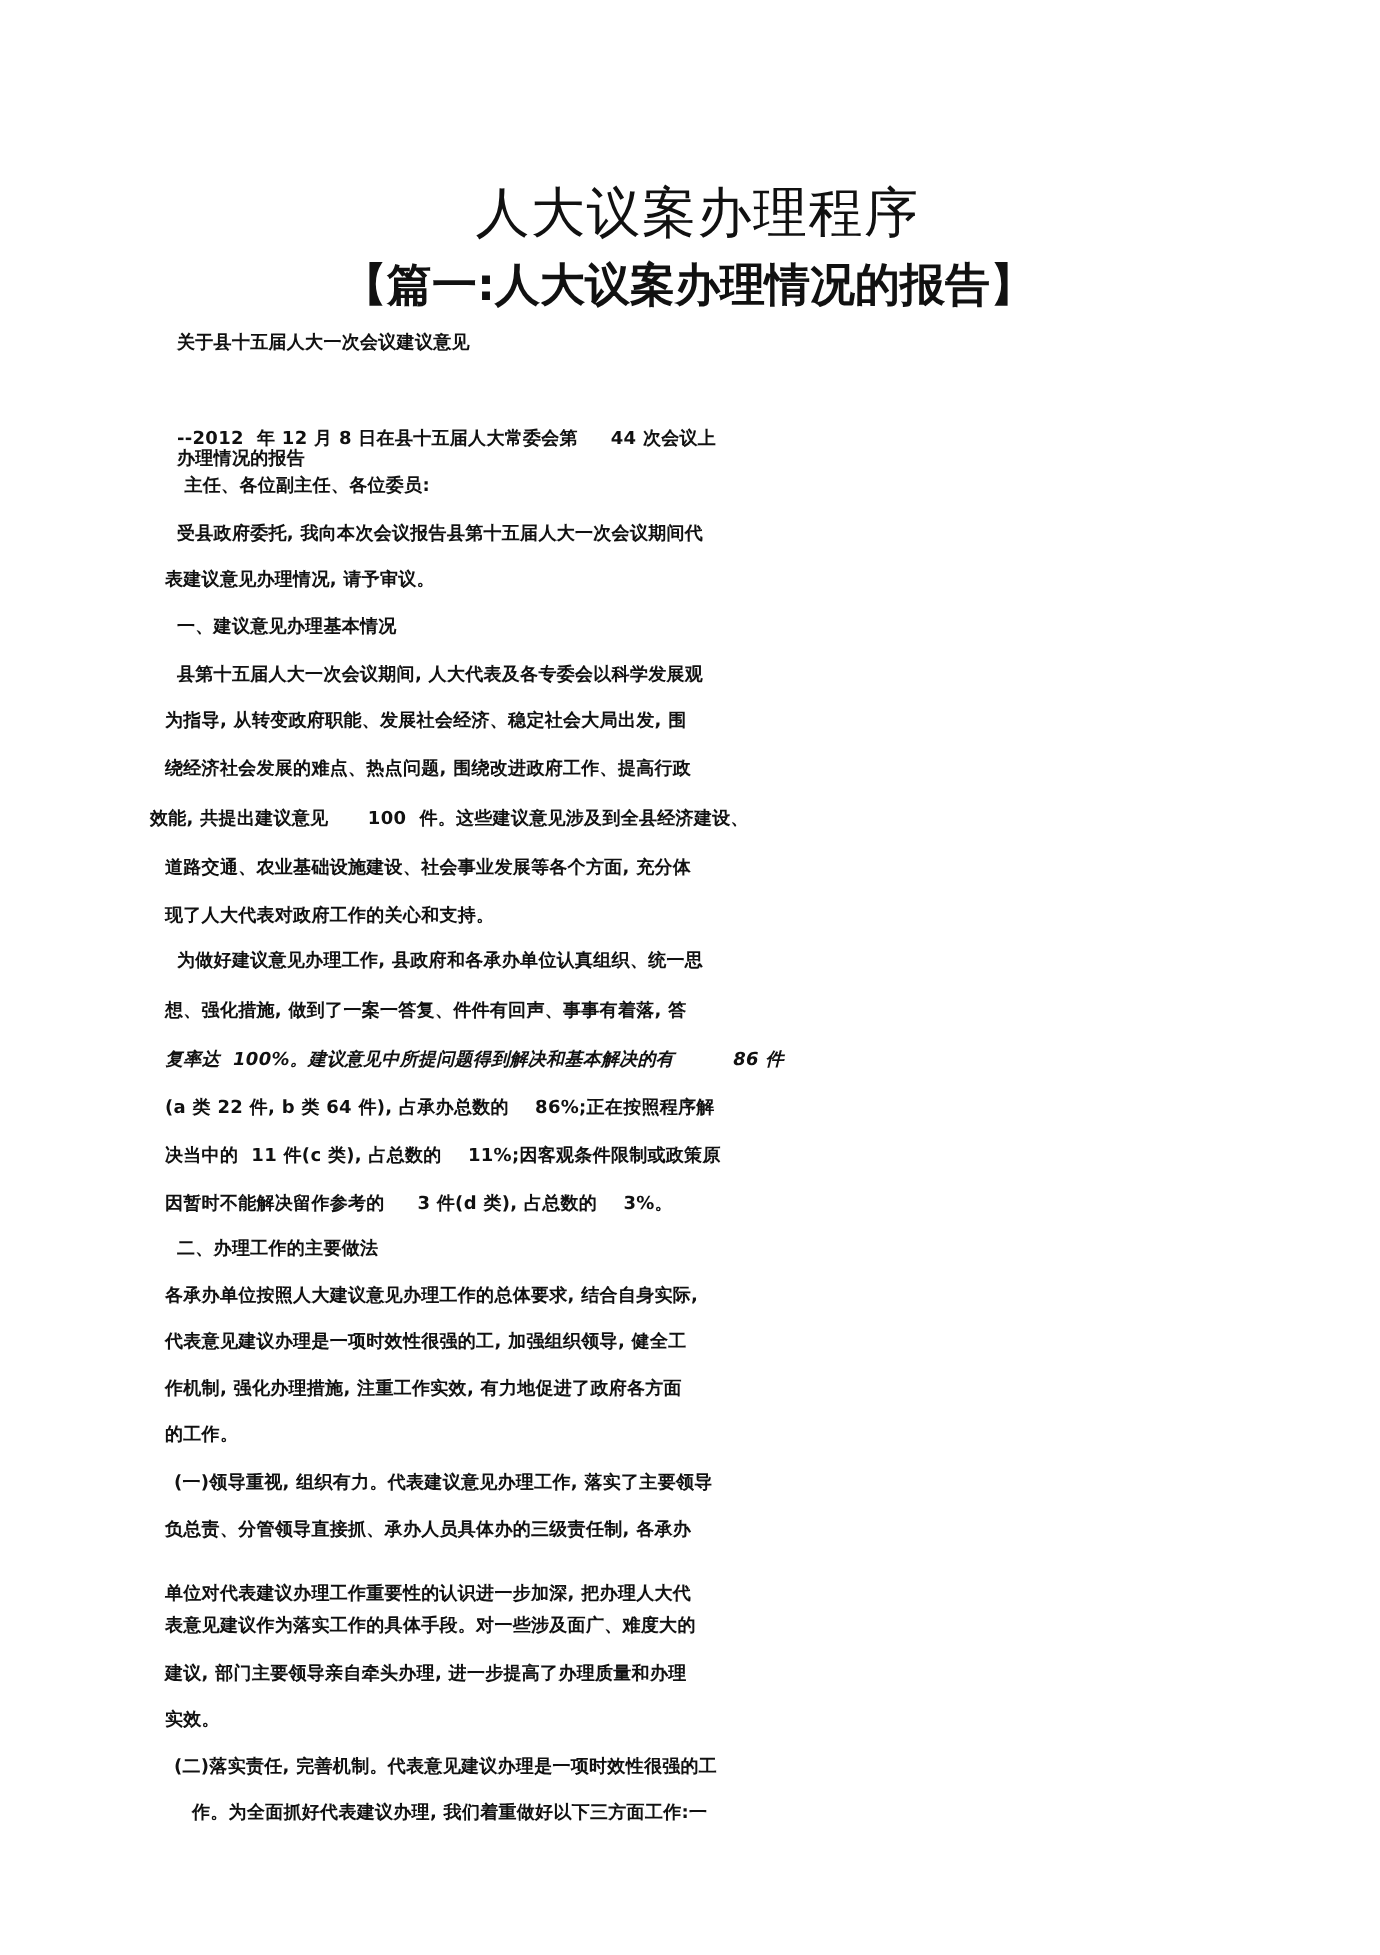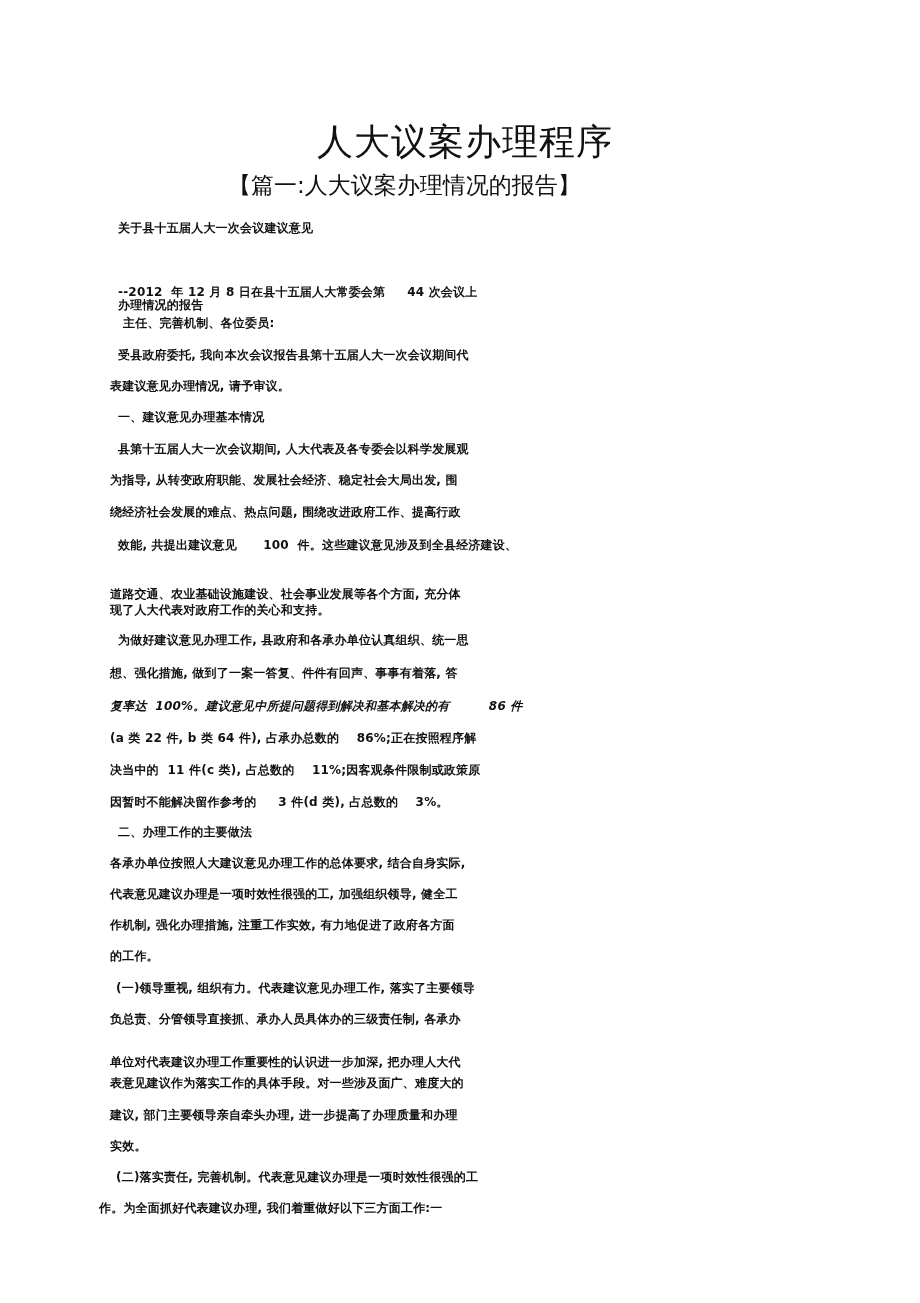--- a/index.html
+++ b/index.html
@@ -1,55 +1,55 @@
 <!DOCTYPE html>
 <html><head>
 <meta charset="utf-8">
 <style>
   html, body { margin: 0; padding: 0; background: #ffffff; }
   body { width: 920px; height: 1303px; position: relative; overflow: hidden;
          font-family: "DejaVu Sans", "Liberation Sans", sans-serif; color: #111; }
   .title { position: absolute; left: 0; width: 904px; top: 118px; text-align: center;
            font-size: 36px; font-weight: normal; letter-spacing: 1px; margin-left: 13px; }
-  .subtitle { position: absolute; left: 228px; top: 170px; font-size: 23px; font-weight: normal; }
+  .subtitle { position: absolute; left: 228px; top: 170px; font-size: 30px; font-weight: bold; }
   .line { position: absolute; font-size: 12px; white-space: pre; line-height: 24px; font-weight: bold; letter-spacing: 0.2px; }
 </style>
 </head>
 <body>
 
 <div>
   <div class="title">人大议案办理程序</div>
   <div class="subtitle">【篇一:人大议案办理情况的报告】</div>
   <div id="lines">
       <div class="line" style="left: 118px; top: 216px;">关于县十五届人大一次会议建议意见</div>
       <div class="line" style="left: 118px; top: 248px; margin-top: 45px;">办理情况的报告</div>
       <div class="line" style="left: 118px; top: 280px;">--2012  年 12 月 8 日在县十五届人大常委会第     44 次会议上</div>
-      <div class="line" style="left: 123px; top: 311px;">主任、完善机制、各位委员:</div>
+      <div class="line" style="left: 123px; top: 311px;">主任、各位副主任、各位委员:</div>
       <div class="line" style="left: 118px; top: 343px;">受县政府委托, 我向本次会议报告县第十五届人大一次会议期间代</div>
       <div class="line" style="left: 110px; top: 374px;">表建议意见办理情况, 请予审议。</div>
       <div class="line" style="left: 118px; top: 405px;">一、建议意见办理基本情况</div>
       <div class="line" style="left: 118px; top: 437px;">县第十五届人大一次会议期间, 人大代表及各专委会以科学发展观</div>
       <div class="line" style="left: 110px; top: 468px;">为指导, 从转变政府职能、发展社会经济、稳定社会大局出发, 围</div>
       <div class="line" style="left: 110px; top: 500px;">绕经济社会发展的难点、热点问题, 围绕改进政府工作、提高行政</div>
-      <div class="line" style="left: 118px; top: 533px;">效能, 共提出建议意见      100  件。这些建议意见涉及到全县经济建设、</div>
-      <div class="line" style="left: 110px; top: 582px;">道路交通、农业基础设施建设、社会事业发展等各个方面, 充分体</div>
+      <div class="line" style="left: 100px; top: 533px;">效能, 共提出建议意见      100  件。这些建议意见涉及到全县经济建设、</div>
+      <div class="line" style="left: 110px; top: 566px;">道路交通、农业基础设施建设、社会事业发展等各个方面, 充分体</div>
       <div class="line" style="left: 110px; top: 598px;">现了人大代表对政府工作的关心和支持。</div>
       <div class="line" style="left: 118px; top: 628px;">为做好建议意见办理工作, 县政府和各承办单位认真组织、统一思</div>
       <div class="line" style="left: 110px; top: 661px;">想、强化措施, 做到了一案一答复、件件有回声、事事有着落, 答</div>
       <div class="line" style="left: 110px; top: 694px; font-style: italic;">复率达  100%。建议意见中所提问题得到解决和基本解决的有         86 件</div>
       <div class="line" style="left: 110px; top: 726px;">(a 类 22 件, b 类 64 件), 占承办总数的    86%;正在按照程序解</div>
       <div class="line" style="left: 110px; top: 758px;">决当中的  11 件(c 类), 占总数的    11%;因客观条件限制或政策原</div>
       <div class="line" style="left: 110px; top: 790px;">因暂时不能解决留作参考的     3 件(d 类), 占总数的    3%。</div>
       <div class="line" style="left: 118px; top: 820px;">二、办理工作的主要做法</div>
       <div class="line" style="left: 110px; top: 851px;">各承办单位按照人大建议意见办理工作的总体要求, 结合自身实际,</div>
       <div class="line" style="left: 110px; top: 882px;">代表意见建议办理是一项时效性很强的工, 加强组织领导, 健全工</div>
       <div class="line" style="left: 110px; top: 913px;">作机制, 强化办理措施, 注重工作实效, 有力地促进了政府各方面</div>
       <div class="line" style="left: 110px; top: 944px;">的工作。</div>
       <div class="line" style="left: 116px; top: 976px;">(一)领导重视, 组织有力。代表建议意见办理工作, 落实了主要领导</div>
       <div class="line" style="left: 110px; top: 1007px;">负总责、分管领导直接抓、承办人员具体办的三级责任制, 各承办</div>
       <div class="line" style="left: 110px; top: 1039px; margin-top: 11px;">单位对代表建议办理工作重要性的认识进一步加深, 把办理人大代</div>
       <div class="line" style="left: 110px; top: 1071px;">表意见建议作为落实工作的具体手段。对一些涉及面广、难度大的</div>
       <div class="line" style="left: 110px; top: 1103px;">建议, 部门主要领导亲自牵头办理, 进一步提高了办理质量和办理</div>
       <div class="line" style="left: 110px; top: 1134px;">实效。</div>
       <div class="line" style="left: 116px; top: 1165px; text-align: right;">(二)落实责任, 完善机制。代表意见建议办理是一项时效性很强的工</div>
-      <div class="line" style="left: 99px; top: 1196px;">作。为全面抓好代表建议办理, 我们着重做好以下三方面工作:一</div>
+      <div class="line" style="left: 128px; top: 1196px;">作。为全面抓好代表建议办理, 我们着重做好以下三方面工作:一</div>
     </div>
 </div>
 
 </body></html>

